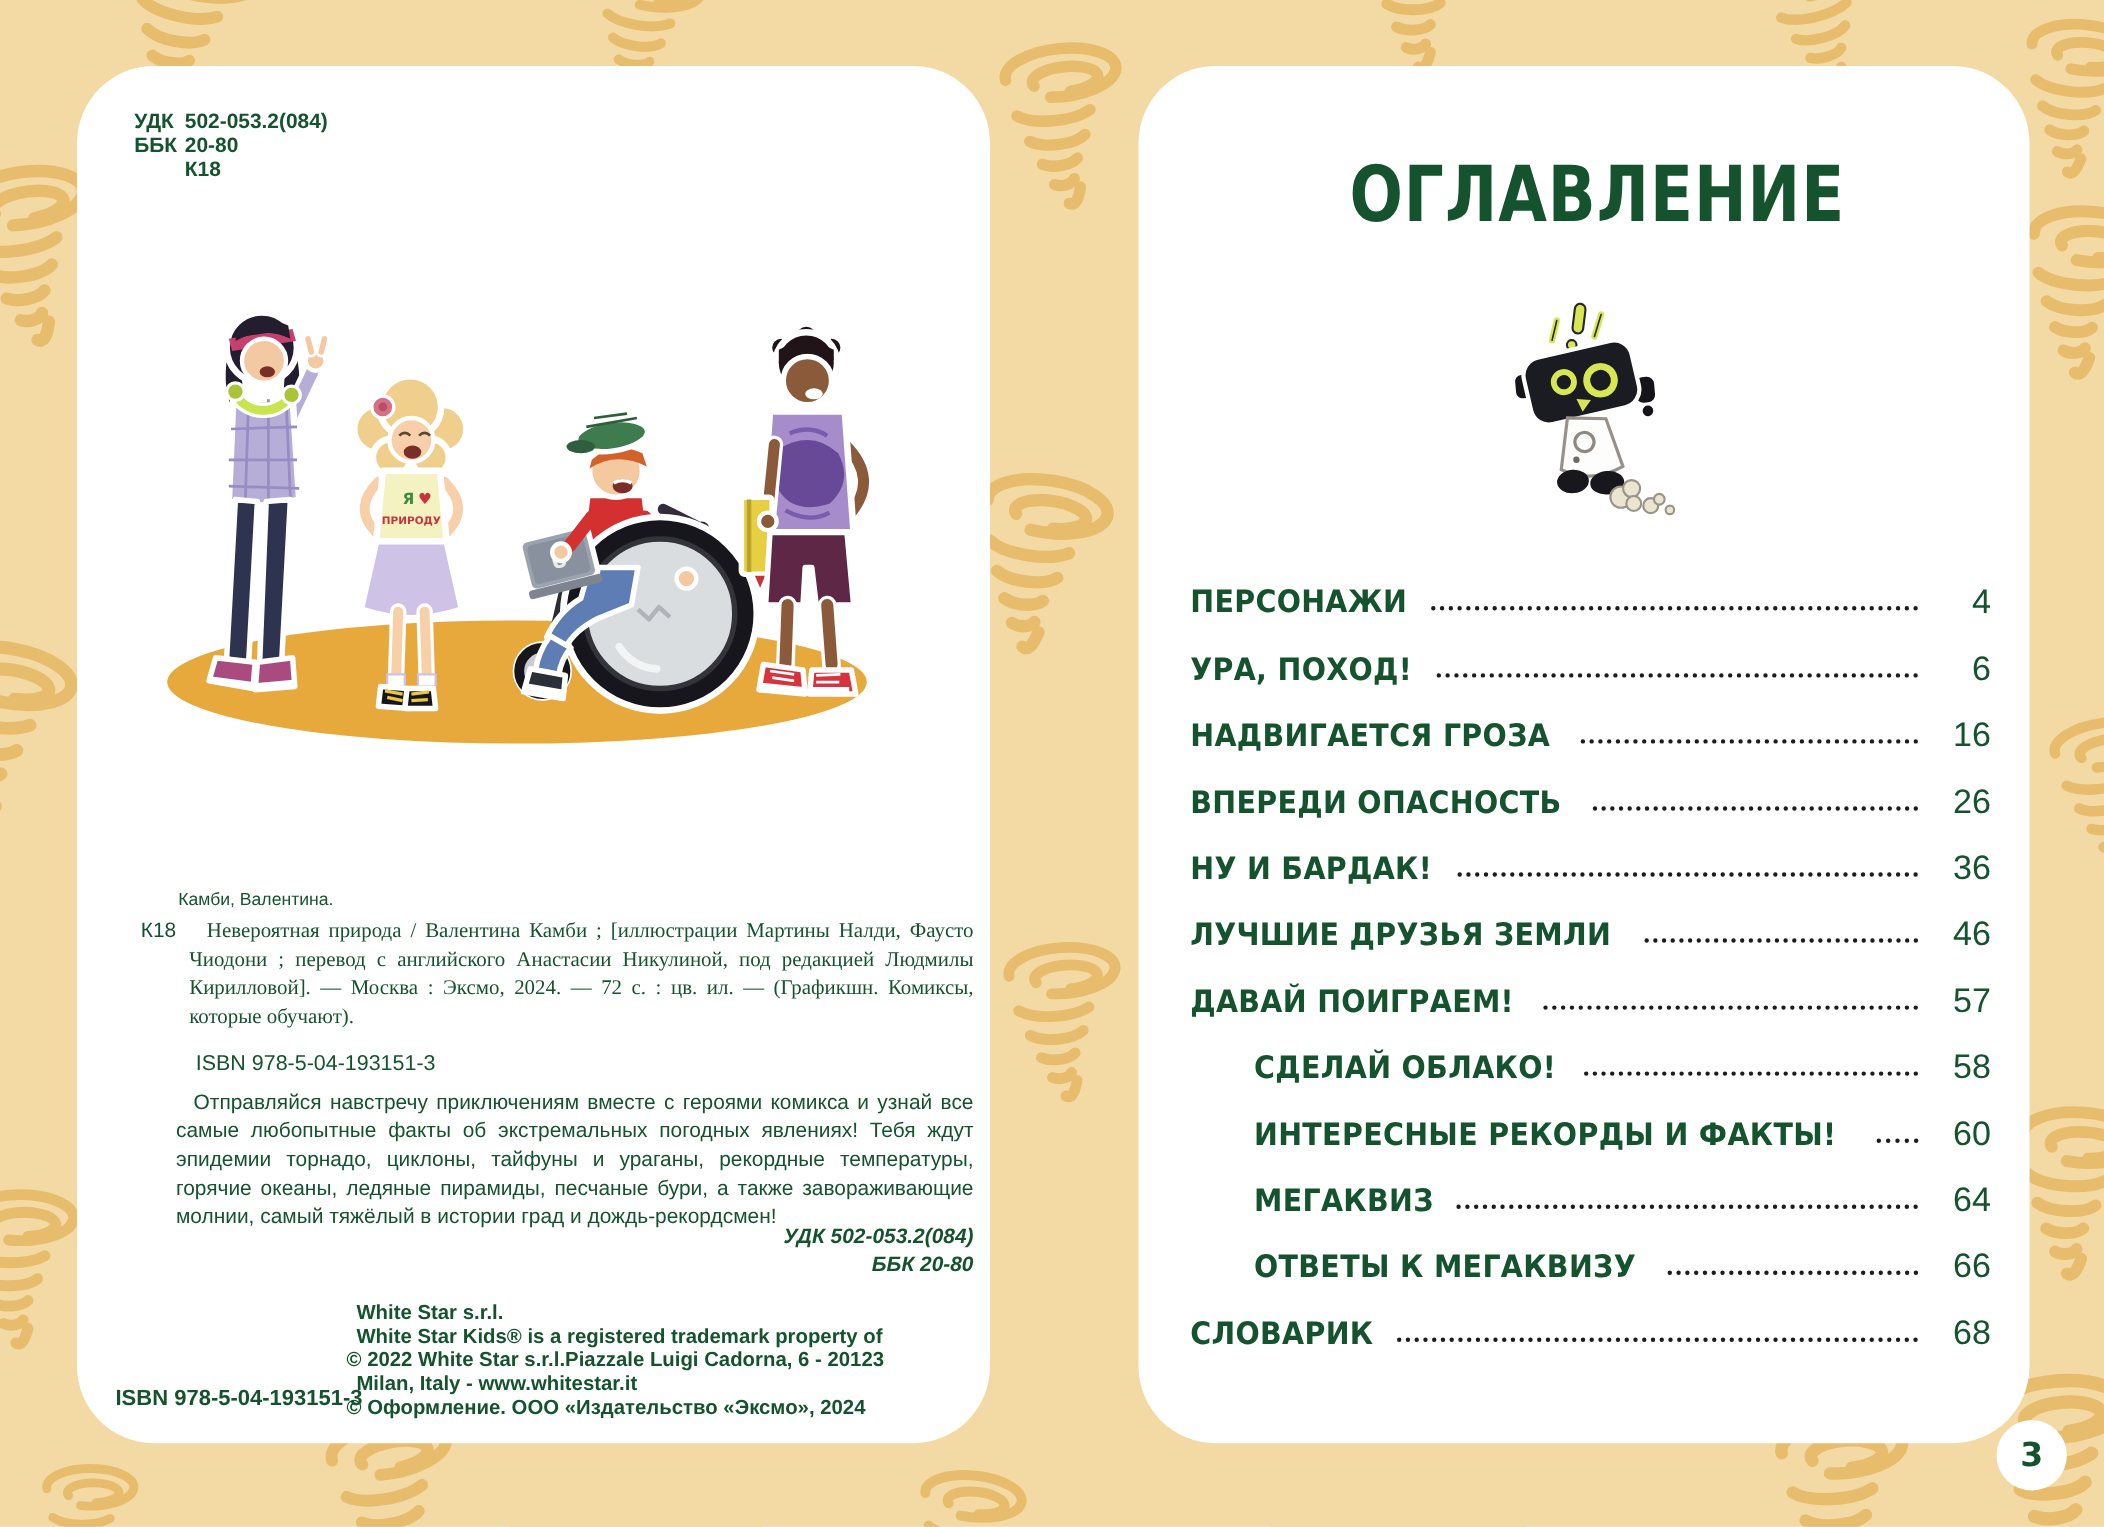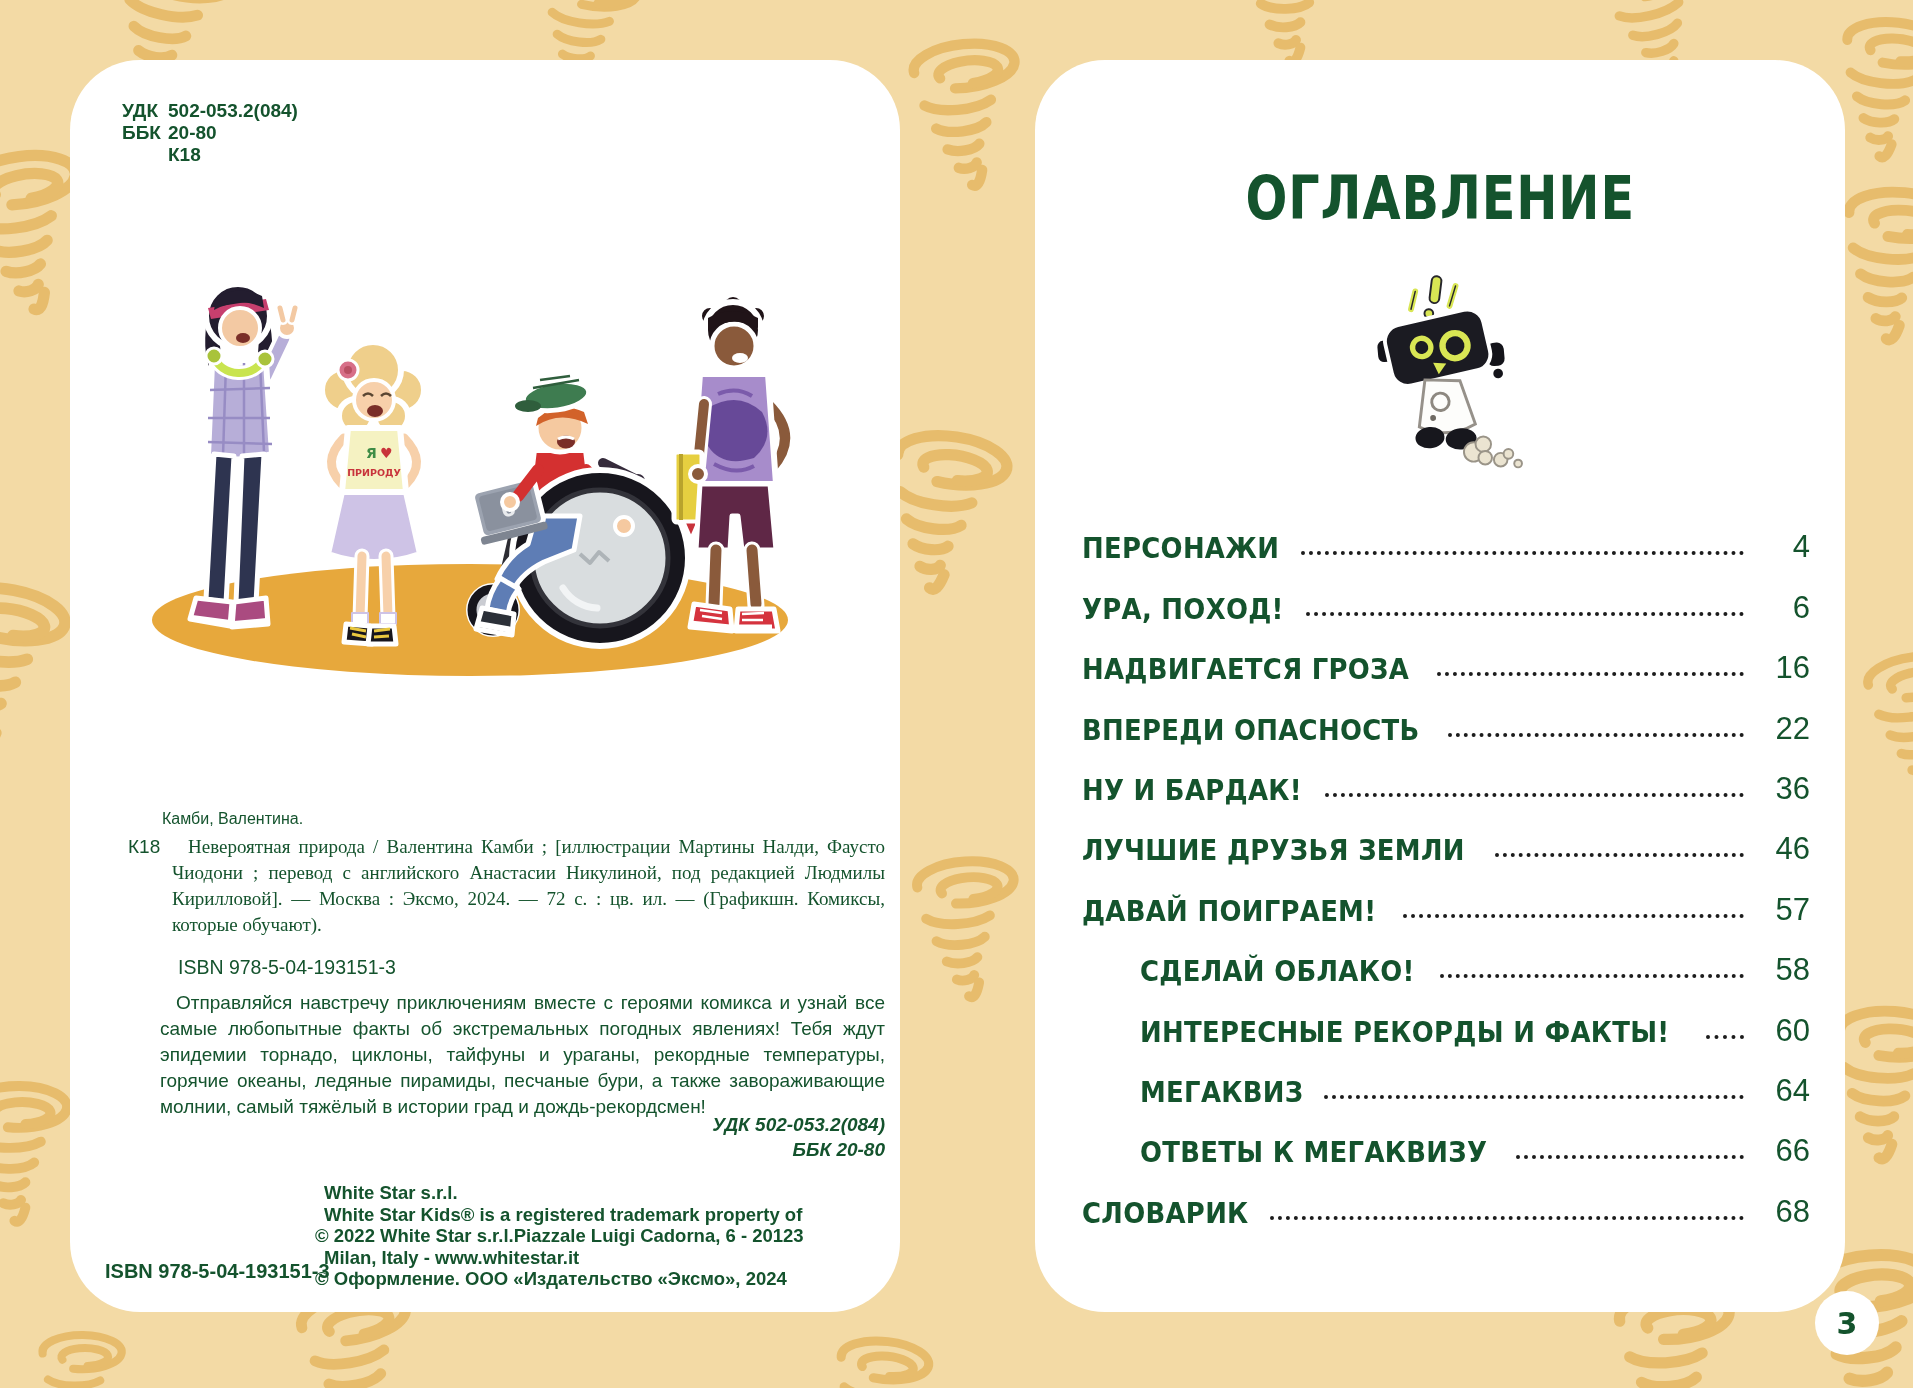--- a/index.html
+++ b/index.html
@@ -24,22 +24,22 @@
   .imprint .isbn{margin-left:50px;margin-top:16px;font-weight:500;font-size:19.5px;}
   .annotation{position:absolute;left:90px;top:930px;width:725px;font-size:19px;line-height:26px;
               text-align:justify;text-indent:16px;}
   .udk-bottom{position:absolute;right:15px;top:1052px;text-align:right;font-weight:700;font-size:19px;line-height:25px;font-style:italic;}
   .whitestar{position:absolute;left:245px;top:1122px;width:575px;font-weight:700;font-size:18.5px;line-height:21.5px;}
   .ws-line{padding-left:9px;}
   .ws-line.no-indent{padding-left:0;}
   .isbn-bottom{position:absolute;left:35px;top:1200px;font-weight:700;font-size:20px;}
 
   
-  .toc-title{position:absolute;left:0;top:80px;width:100%;text-align:center;
-             font-family:"DejaVu Sans",sans-serif;font-weight:bold;font-size:56px;letter-spacing:1px;margin-top:25px;}
+  .toc-title{position:absolute;left:12px;top:80px;width:100%;text-align:center;
+             font-family:"DejaVu Sans",sans-serif;font-weight:bold;font-size:65px;letter-spacing:1px;}
   .toc-title span{display:inline-block;transform:scale(0.88,1.08);}
   #robot-svg{position:absolute;left:338px;top:214px;}
   .toc-list{position:absolute;left:47px;top:455px;width:728px;}
   .toc-row{height:60.4px;display:flex;align-items:flex-end;padding-bottom:13px;box-sizing:border-box;}
   .toc-row.indent{padding-left:58px;}
   .toc-label{font-family:"DejaVu Sans",sans-serif;font-weight:bold;font-size:27px;line-height:1;
              letter-spacing:.3px;white-space:nowrap;transform:scale(.96,1.04);transform-origin:left bottom;}
   .toc-leader{flex:1;height:2px;border-bottom:4px dotted #1c1c1c;margin:0 10px 7px 14px;}
   .toc-page{width:56px;text-align:right;font-size:31px;font-weight:400;line-height:1;}
   .page-num-badge{position:absolute;left:1815px;top:1291px;width:64px;height:64px;border-radius:50%;
@@ -310,21 +310,21 @@
     <span class="toc-page">6</span>
   </div>
         <div class="toc-row">
     <span class="toc-label">НАДВИГАЕТСЯ ГРОЗА</span>
     <span class="toc-leader"></span>
     <span class="toc-page">16</span>
   </div>
         <div class="toc-row">
     <span class="toc-label">ВПЕРЕДИ ОПАСНОСТЬ</span>
     <span class="toc-leader"></span>
-    <span class="toc-page">22</span>
+    <span class="toc-page">26</span>
   </div>
         <div class="toc-row">
     <span class="toc-label">НУ И БАРДАК!</span>
     <span class="toc-leader"></span>
     <span class="toc-page">36</span>
   </div>
         <div class="toc-row">
     <span class="toc-label">ЛУЧШИЕ ДРУЗЬЯ ЗЕМЛИ</span>
     <span class="toc-leader"></span>
     <span class="toc-page">46</span>

